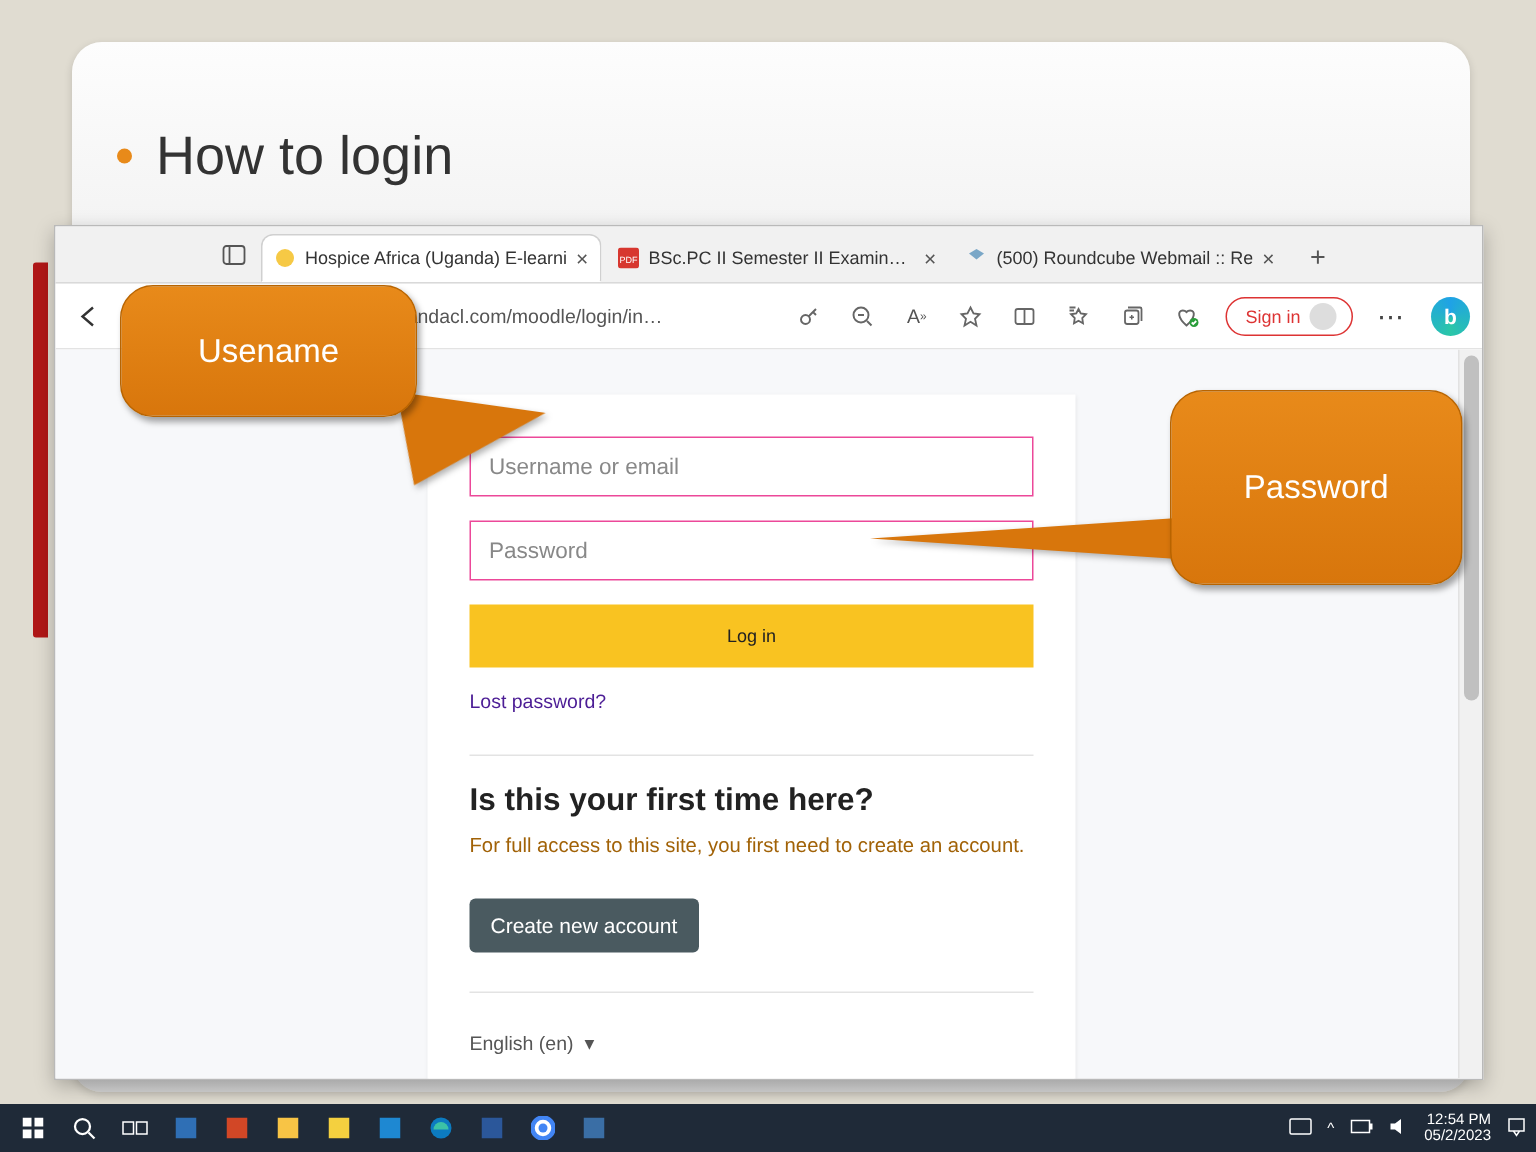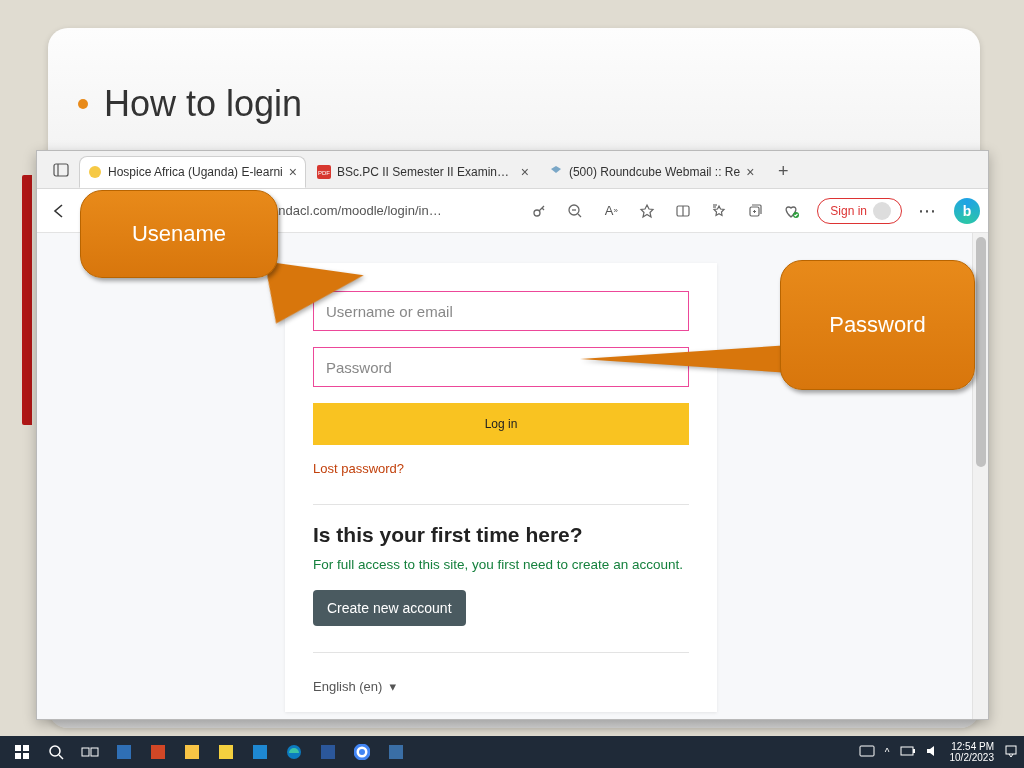--- a/index.html
+++ b/index.html
@@ -37,21 +37,21 @@
   .win-controls {
     position: absolute; right: 0; top: 0; height: 34px;
     display: flex; align-items: center;
   }
   .win-btn { width: 44px; height: 30px; display: flex; align-items: center; justify-content: center; font-size: 12px; color: #444; }
   .win-btn svg { stroke: #333; }
 
   
   .tabstrip {
     height: 38px; background: #f1f1f1; border-bottom: 1px solid #d9d9d9;
-    display: flex; align-items: flex-end; padding-left: 6px; position: relative;
+    display: flex; align-items: flex-end; padding-left: 6px; position: relative; justify-content: center;
   }
   .tab-leading {
     width: 36px; height: 30px; display:flex; align-items:center; justify-content:center;
     margin-bottom:3px;
   }
   .tab {
     height: 32px; max-width: 230px; min-width: 180px;
     display: flex; align-items: center; gap: 6px;
     padding: 0 8px; font-size: 12px; color: #333;
     border-top-left-radius: 8px; border-top-right-radius: 8px;
@@ -91,24 +91,24 @@
   .scroll-thumb { position:absolute; right:2px; top:4px; width:10px; height:230px; background:#c0c0c0; border-radius:5px;}
 
   .login-card {
     position: absolute; left: 248px; top: 30px;
     width: 432px; background: #fff; padding: 28px 28px 18px;
     box-shadow: 0 1px 3px rgba(0,0,0,0.08);
   }
   .field { width:100%; height:40px; border:1px solid #ec4899; padding:0 12px; font-size:15px; color:#333; margin-bottom:16px; background:#fff; }
   .field::placeholder { color:#888; }
   .login-btn { width:100%; height:42px; background:#f9c321; border:none; font-size:12px; color:#222; cursor:pointer; margin-bottom:14px;}
-  .lost { font-size:13px; color:#c2410c; margin-bottom:20px; display:inline-block;}
+  .lost { font-size:13px; color:#4c1d95; margin-bottom:20px; display:inline-block;}
   .hr { border:none; border-top:1px solid #e3e3e3; margin: 8px 0 18px;}
   .first-time { font-size:21px; color:#222; margin-bottom:10px;}
-  .first-desc { font-size:13.5px; color:#15803d; margin-bottom:18px;}
+  .first-desc { font-size:13.5px; color:#a16207; margin-bottom:28px;}
   .create-btn { background:#4a5a60; color:#fff; border:none; padding:10px 14px; font-size:14px; border-radius:4px; }
   .lang-row { display:flex; align-items:center; gap:2px; margin-top:26px;}
   .lang { font-size:13px; color:#555; }
   .cookies-btn { background:#4a5a60; color:#fff; border:none; padding:8px 12px; font-size:13px; border-radius:4px;}
 
   
   .callout {
     position: absolute;
     background: linear-gradient(#e88a1a,#d8760c);
     color: #fff; font-size: 22px;
@@ -406,20 +406,20 @@
     <span>^</span>
     <span><svg width="16" height="10">
           <rect x="1" y="1" width="12" height="8" fill="none" stroke="#fff"></rect>
           <rect x="13" y="3" width="2" height="4" fill="#fff"></rect>
         </svg></span>
     <span><svg width="14" height="12">
           <path d="M1 4 h3 l4 -3 v10 l-4 -3 h-3 z" fill="#fff"></path>
         </svg></span>
     <div class="tb-clock">
       <div>12:54 PM</div>
-      <div>10/2/2023</div>
+      <div>05/2/2023</div>
     </div>
     <span><svg width="14" height="14">
           <rect x="2" y="2" width="10" height="8" fill="none" stroke="#fff"></rect>
           <path d="M5 10 l2 3 l2 -3" fill="none" stroke="#fff"></path>
         </svg></span>
   </div>
 </div>
 
 </body></html>

